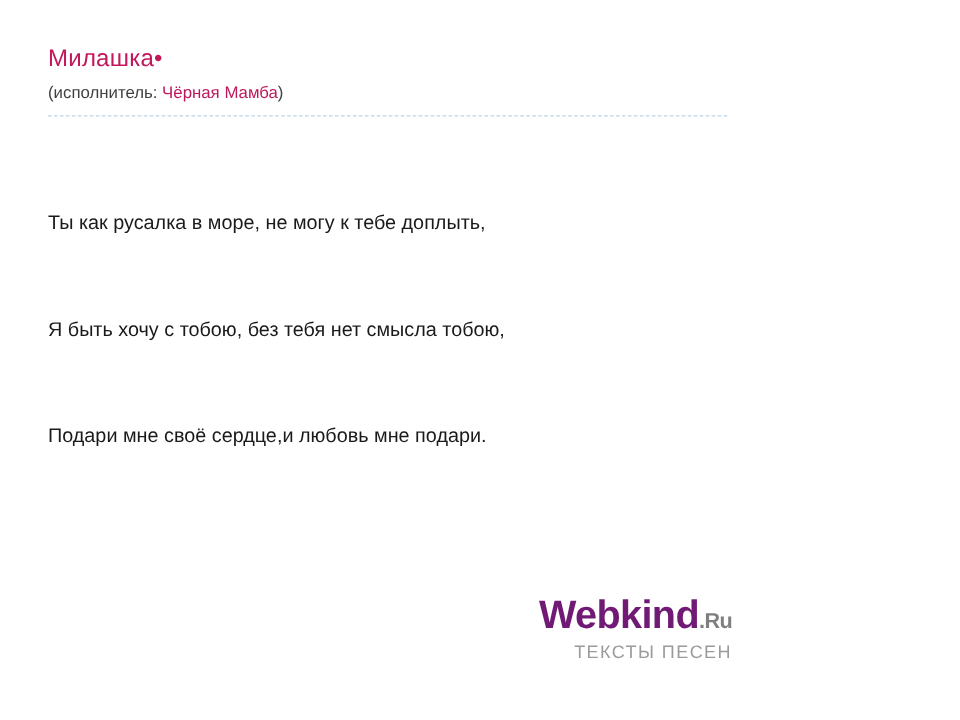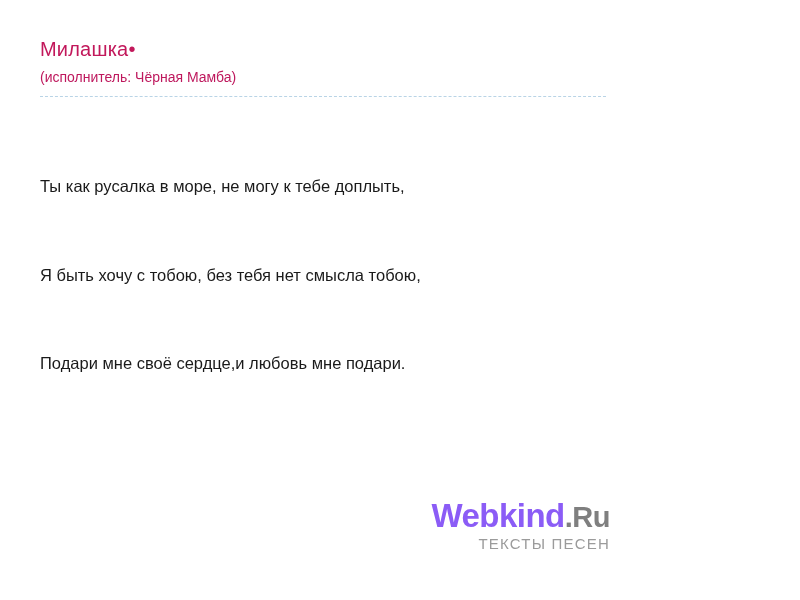--- a/index.html
+++ b/index.html
@@ -40,21 +40,21 @@
   }
   .artist-line {
     font-size: 14px;
     color: #333333;
     margin: 6px 0 0 0;
     line-height: 18px;
     padding-bottom: 10px;
     border-bottom: 1px dashed #b9d4e6;
   }
   .artist-label {
-    color: #be185d;
+    color: #404040;
   }
   .artist-link {
     color: #be185d;
     text-decoration: none;
   }
   .lyrics {
     margin-top: 16px;
     font-size: 16.5px;
     color: #1a1a1a;
     line-height: 29.5px;
@@ -71,25 +71,25 @@
     text-align: right;
     user-select: none;
   }
   .logo-main {
     font-size: 33px;
     font-weight: bold;
     line-height: 34px;
     letter-spacing: -0.5px;
   }
   .logo-web {
-    color: #8b5cf6;
+    color: #701a75;
   }
   .logo-ru {
     color: #7f7f7f;
-    font-size: 29px;
+    font-size: 18px;
     font-weight: bold;
   }
   .logo-sub {
     font-size: 15px;
     color: #9b9b9b;
     letter-spacing: 1.2px;
     margin-top: 1px;
   }
 </style>
 </head>

